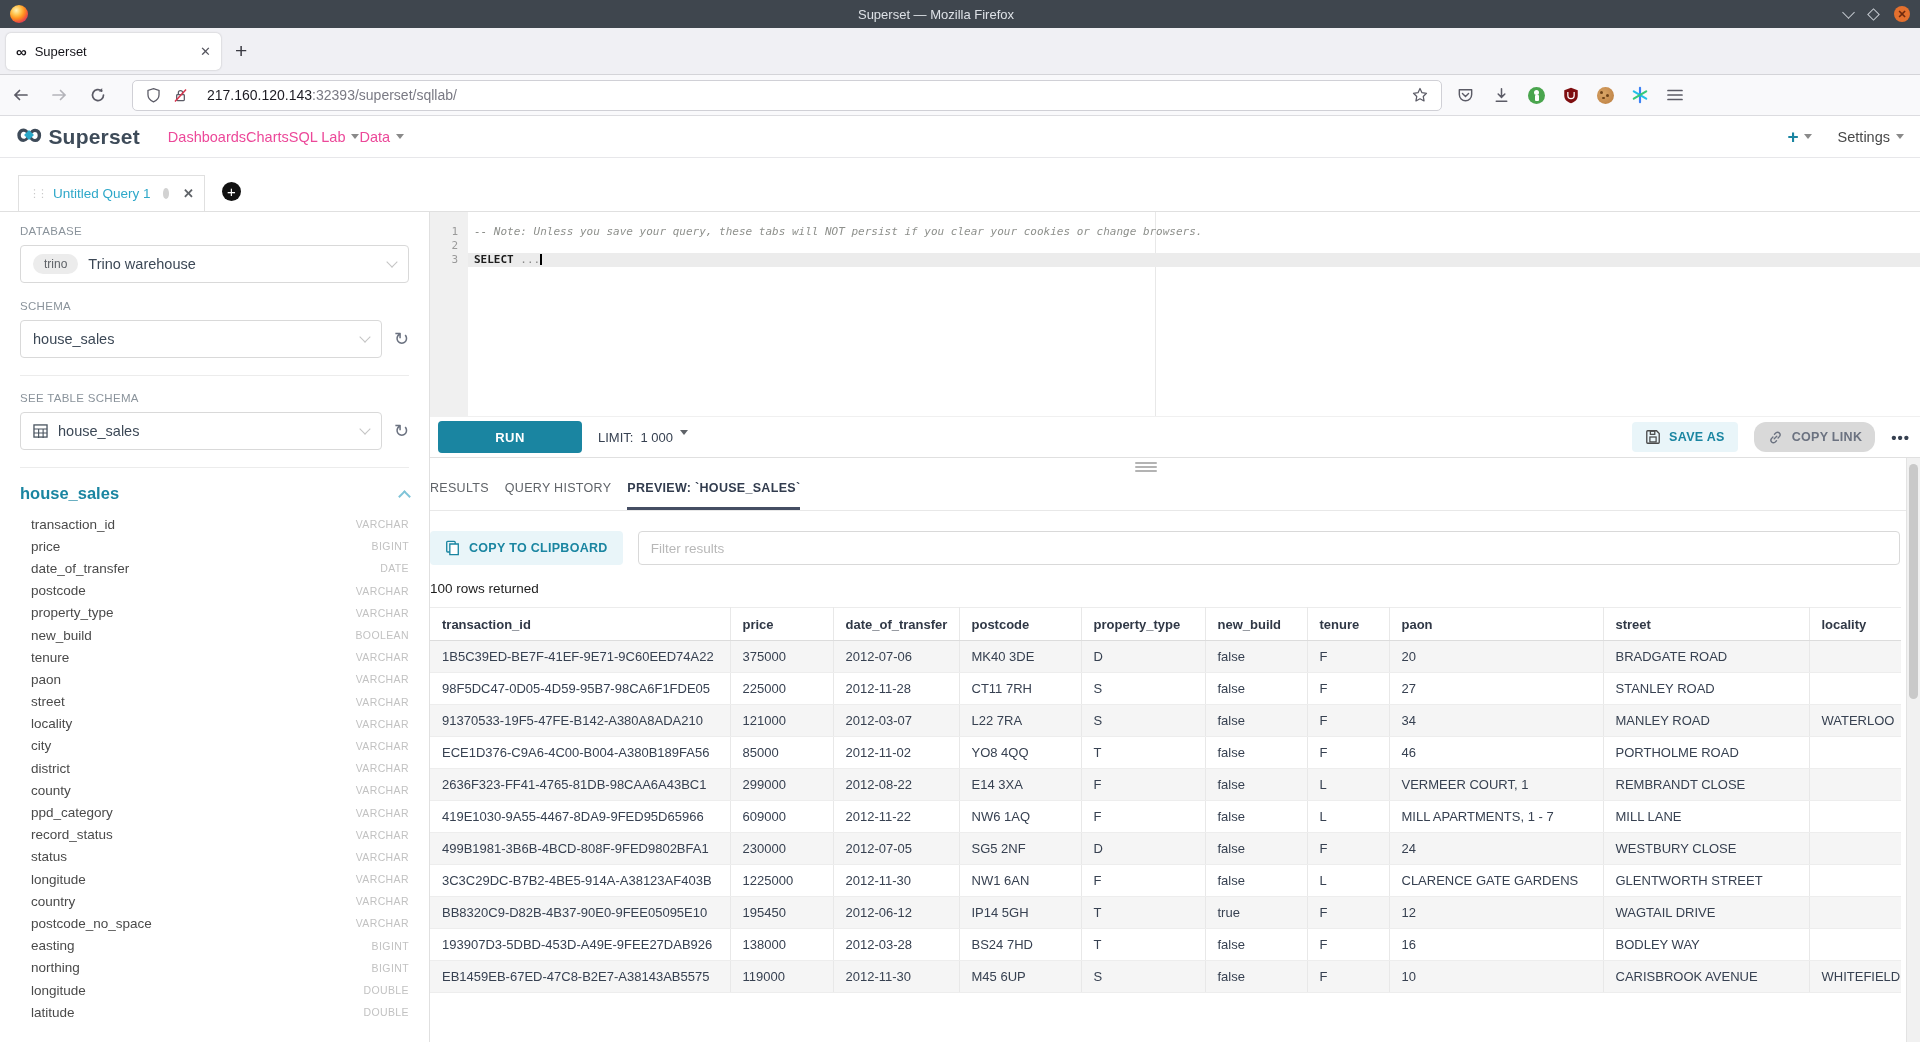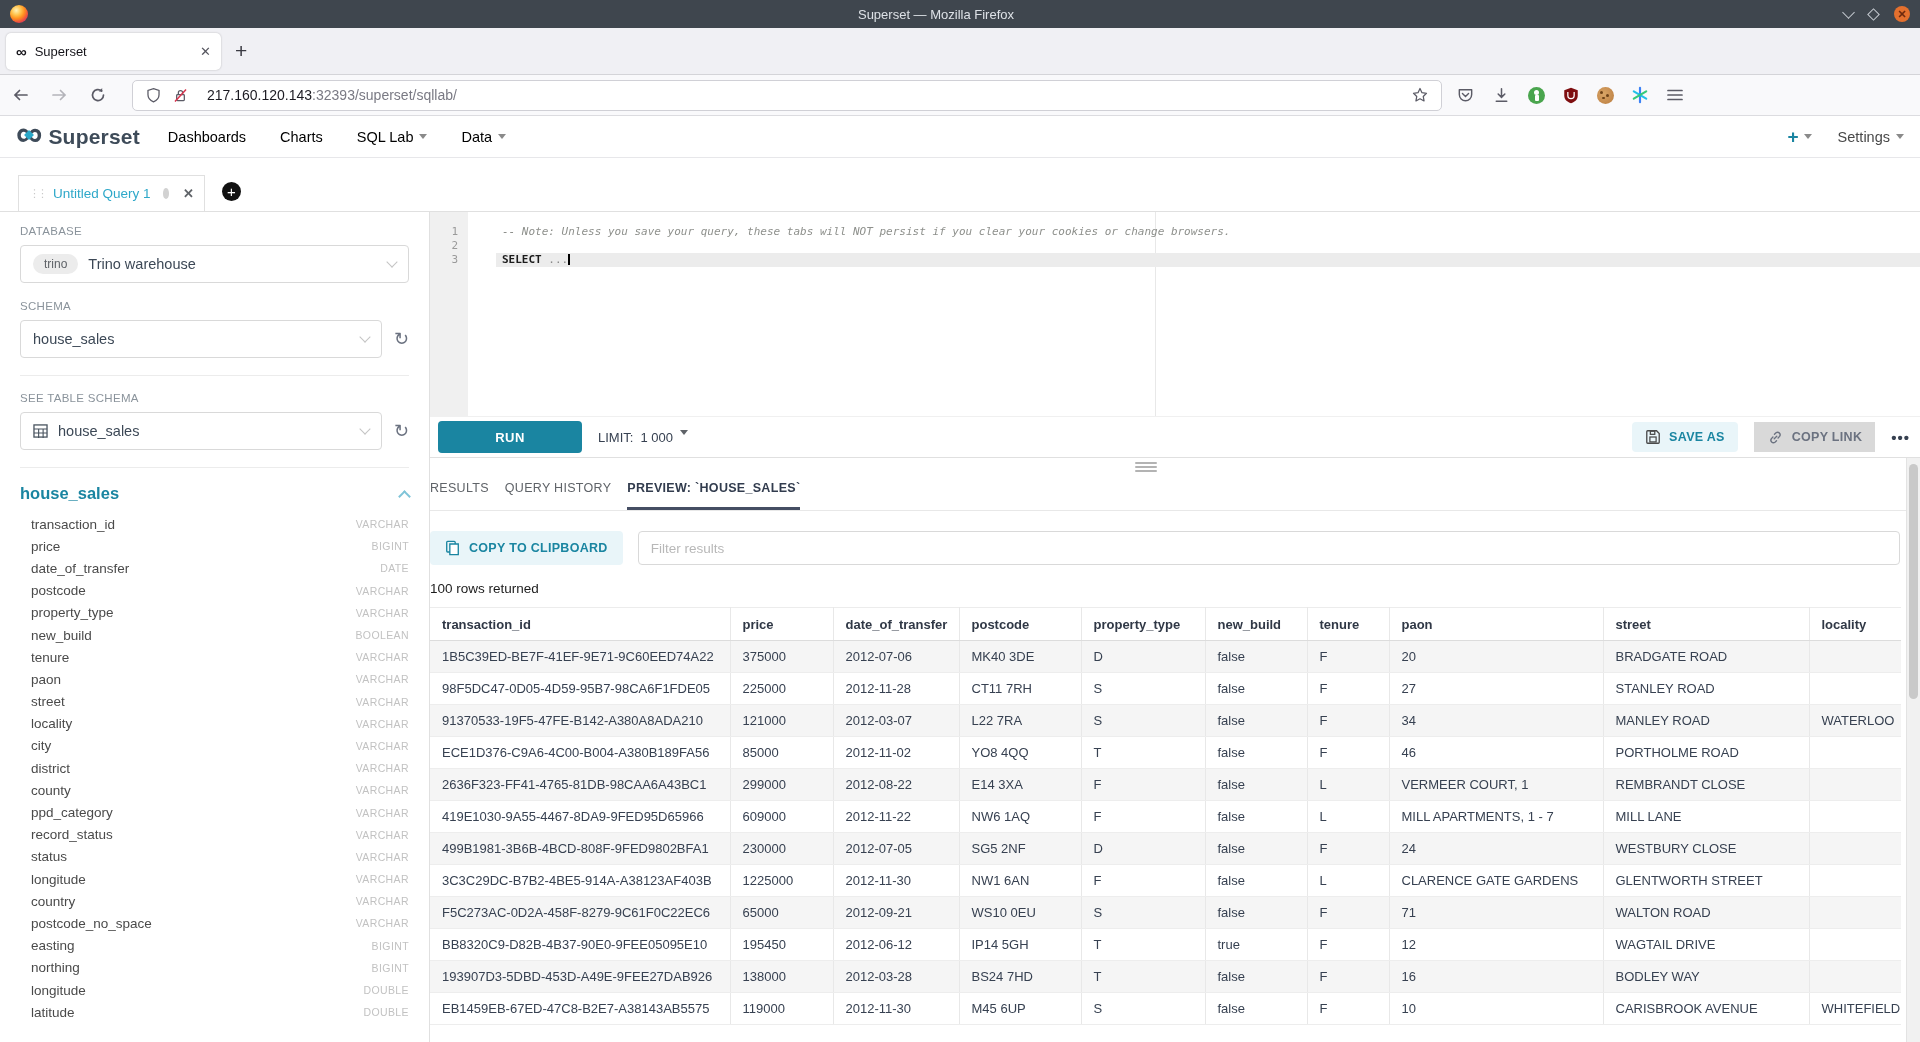--- a/index.html
+++ b/index.html
@@ -31,21 +31,21 @@
   .url-text b { color:#1c1b22; font-weight:normal; }
   .tool-icons { display:flex; align-items:center; gap:17px; }
   .dot-ext { width:17px; height:17px; border-radius:50%; }
 
   
   .app-header { height:42px; background:#fff; border-bottom:1px solid #e7e7ea; display:flex; align-items:center; padding:0 16px; }
   .brand { display:flex; align-items:center; gap:6px; margin-right:28px; }
   .inf { font-size:37px; font-weight:bold; color:#3e4b59; line-height:26px; position:relative; top:-3px;}
   .inf::after { content:''; position:absolute; left:50%; top:56%; width:7px; height:7px; background:#2aa8c9; transform:translate(-50%,-50%) rotate(45deg); }
   .brand-text { font-size:21px; font-weight:bold; color:#3e4b59; letter-spacing:.2px; }
-  .app-nav { display:flex; align-items:center; gap:34px; font-size:14.5px; color:#000000; }
+  .app-nav { display:flex; align-items:center; font-size:14.5px; color:#ec4899; }
   .nav-item { display:flex; align-items:center; gap:6px; }
   .caret { width:0; height:0; border-left:4px solid transparent; border-right:4px solid transparent; border-top:5px solid #8a8a8a; }
   .header-right { margin-left:auto; display:flex; align-items:center; gap:26px; }
   .plus-btn { color:#1a85a1; font-size:19px; font-weight:bold; display:flex; align-items:center; gap:5px;}
   .settings { font-size:14.5px; color:#484848; display:flex; align-items:center; gap:6px;}
 
   
   .qtab-strip { height:54px; background:#fff; border-bottom:1px solid #e0e0e0; position:relative; display:flex; align-items:flex-end; }
   .qtab { position:absolute; left:18px; bottom:0; width:187px; height:36px; background:#fff; border:1px solid #e0e0e0; border-bottom:none; display:flex; align-items:center; padding:0 10px; gap:8px; }
   .drag-dots { color:#c9c9c9; font-size:11px; letter-spacing:-3px; line-height:1;}
@@ -73,35 +73,35 @@
   .col-name { flex:1; font-size:13.5px; color:#4a4a4a; }
   .col-type { font-size:10.5px; color:#c2c2c2; letter-spacing:.4px; }
 
   .workspace { flex:1; position:relative; }
 
   
   .editor { height:204px; position:relative; background:linear-gradient(90deg,#f0f0f0 38px,#fff 38px); padding-top:13px; font-family:"DejaVu Sans Mono", monospace; font-size:11px; }
   .print-margin { position:absolute; top:0; bottom:0; left:725px; width:1px; background:#e8e8e8; }
   .ed-line { display:flex; height:14px; line-height:14px; position:relative; }
   .gut { width:38px; color:#9a9a9a; text-align:right; padding-right:10px; flex:none;}
-  .code { padding-left:6px; white-space:pre; flex:1;margin-left:28px; }
+  .code { padding-left:6px; white-space:pre; flex:1; }
   .ed-line.active .code { background:#ececec; }
   .tok-comment { color:#8e908c; font-style:italic; }
   .tok-kw { color:#1c1c1c; font-weight:bold; }
   .tok-plain { color:#8a8a8a; }
   .cursor { display:inline-block; width:1.5px; height:11px; background:#000; vertical-align:-2px; }
 
   
   .ed-toolbar { height:42px; border-top:1px solid #f0f0f0; border-bottom:1px solid #e0e0e0; display:flex; align-items:center; padding:0 10px 0 8px; gap:16px; }
   .run-btn { width:144px; height:32px; background:#1a85a1; color:#fff; font-size:13px; font-weight:bold; letter-spacing:.5px; border-radius:4px; display:flex; align-items:center; justify-content:center; }
   .limit { display:flex; gap:7px; font-size:13px; color:#374151; }
   .limit .caret { border-top-color:#5f6368; }
   .ed-toolbar .spacer { flex:1; }
   .saveas-btn { height:30px; background:#e9f5f9; border-radius:4px; display:flex; align-items:center; padding:0 13px; gap:8px; color:#1a85a1; font-size:12.5px; font-weight:bold; letter-spacing:.3px;}
-  .copylink-btn { height:30px; background:#d9d9d9; border-radius:0; display:flex; align-items:center; padding:0 13px; gap:8px; color:#6b7280; font-size:12.5px; font-weight:bold; letter-spacing:.3px;}
+  .copylink-btn { height:30px; background:#d9d9d9; border-radius:12px; display:flex; align-items:center; padding:0 13px; gap:8px; color:#6b7280; font-size:12.5px; font-weight:bold; letter-spacing:.3px;}
   .more-dots { color:#374151; font-size:15px; font-weight:bold; letter-spacing:1px; }
 
   .split-zone { height:20px; position:relative; }
   .grip { position:absolute; left:705px; top:4px; width:22px; display:flex; flex-direction:column; gap:2.5px; }
   .grip span { height:1.6px; background:#b3b3b3; border-radius:1px; }
 
   
   .south { padding:0; }
   .rtabs { display:flex; gap:16px; border-bottom:1px solid #e8e8e8; height:33px; }
   .rtab { position:relative; font-size:12.5px; color:#5f6368; letter-spacing:.3px; display:flex; align-items:flex-start; padding-top:3px; }
@@ -582,32 +582,20 @@
                 <td>2012-11-30</td>
                 <td>NW1 6AN</td>
                 <td>F</td>
                 <td>false</td>
                 <td>L</td>
                 <td>CLARENCE GATE GARDENS</td>
                 <td>GLENTWORTH STREET</td>
                 <td></td>
               </tr>
               <tr>
-                <td>F5C273AC-0D2A-458F-8279-9C61F0C22EC6</td>
-                <td>65000</td>
-                <td>2012-09-21</td>
-                <td>WS10 0EU</td>
-                <td>S</td>
-                <td>false</td>
-                <td>F</td>
-                <td>71</td>
-                <td>WALTON ROAD</td>
-                <td></td>
-              </tr>
-              <tr>
                 <td>BB8320C9-D82B-4B37-90E0-9FEE05095E10</td>
                 <td>195450</td>
                 <td>2012-06-12</td>
                 <td>IP14 5GH</td>
                 <td>T</td>
                 <td>true</td>
                 <td>F</td>
                 <td>12</td>
                 <td>WAGTAIL DRIVE</td>
                 <td></td>

